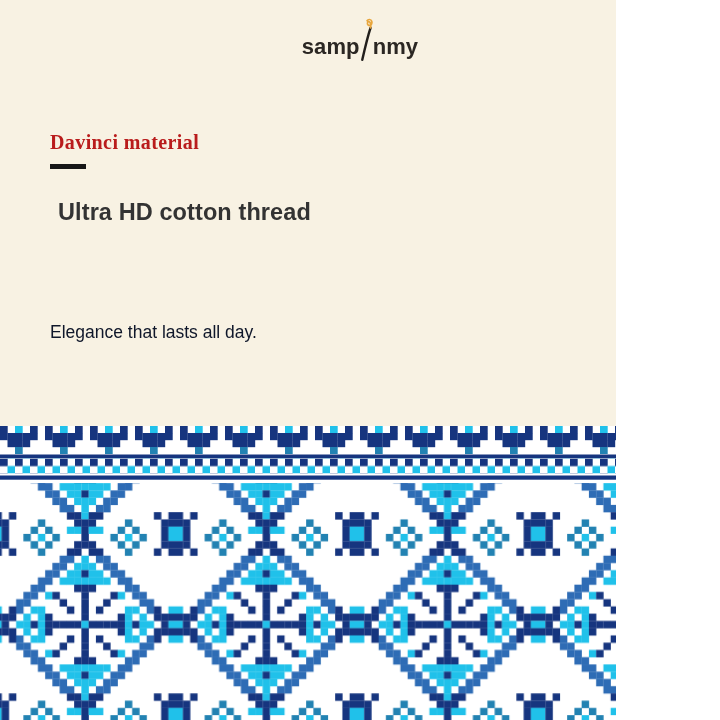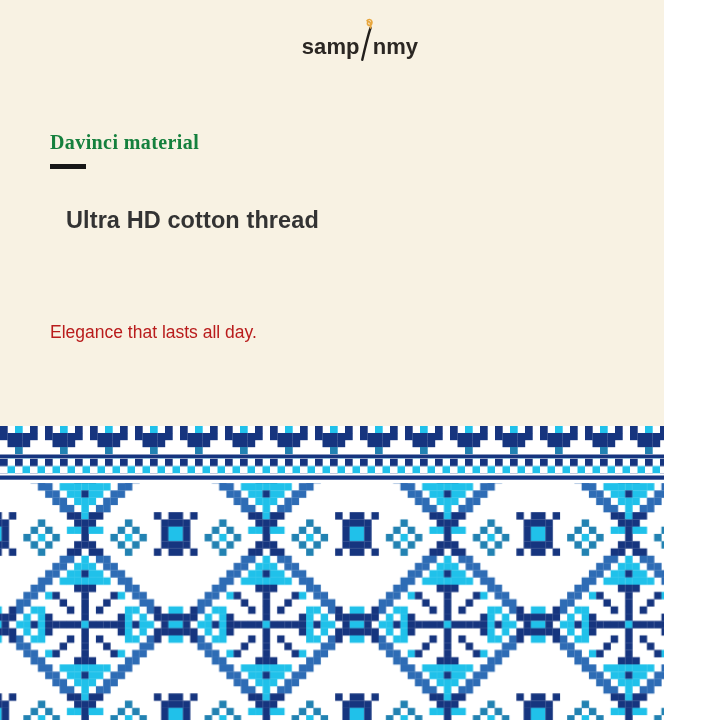--- a/index.html
+++ b/index.html
@@ -1,51 +1,51 @@
 <!DOCTYPE html>
 <html><head>
 <meta charset="utf-8">
 <style>
   html,body{margin:0;padding:0;}
   .page{
     position:relative;
-    width:664px;height:720px;
+    width:616px;height:720px;
     background:#f8f2e3;
     overflow:hidden;
     font-family:"Liberation Sans",sans-serif;
     text-decoration:underline;
   }
   
   .logo{
     position:absolute;top:30px;left:0;width:720px;height:30px;
     display:flex;justify-content:center;align-items:flex-end;
     font-size:22px;color:#2b2723;letter-spacing:0.1px;line-height:26px;
   }
   .logo .b{font-weight:700;}
   .logo .r{font-weight:400;color:#393530;}
   .needle{display:inline-block;width:15px;height:26px;position:relative;margin:0 -1px;}
   .needle svg{position:absolute;left:0;bottom:-4px;width:15px;height:46px;overflow:visible;}
   
   .eyebrow{
     position:absolute;left:50px;top:131px;
     font-family:"Liberation Serif",serif;font-weight:700;
-    font-size:20px;color:#15803d;letter-spacing:0.4px;
+    font-size:20px;color:#b91c1c;letter-spacing:0.4px;
   }
   .rule{position:absolute;left:50px;top:164px;width:36px;height:5px;background:#171717;}
   .headline{
-    position:absolute;left:50px;top:191px;margin:16px;
+    position:absolute;left:50px;top:191px;margin:8px;
     font-size:23.5px;font-weight:700;color:#333333;letter-spacing:0.1px;
   }
   .desc{
     position:absolute;left:50px;top:221px;margin:0;width:630px;
     font-size:17.5px;line-height:27px;color:#474747;
   }
   .tagline{
     position:absolute;left:50px;top:322px;margin:0;
-    font-size:17.5px;color:#b91c1c;
+    font-size:17.5px;color:#0f172a;
   }
   
   .songket{position:absolute;left:0;top:426px;width:720px;height:294px;display:block;}
 </style>
 </head>
 <body>
 
 <div class="page" style="background: rgb(248, 242, 227);">
 
   <header class="logo">

